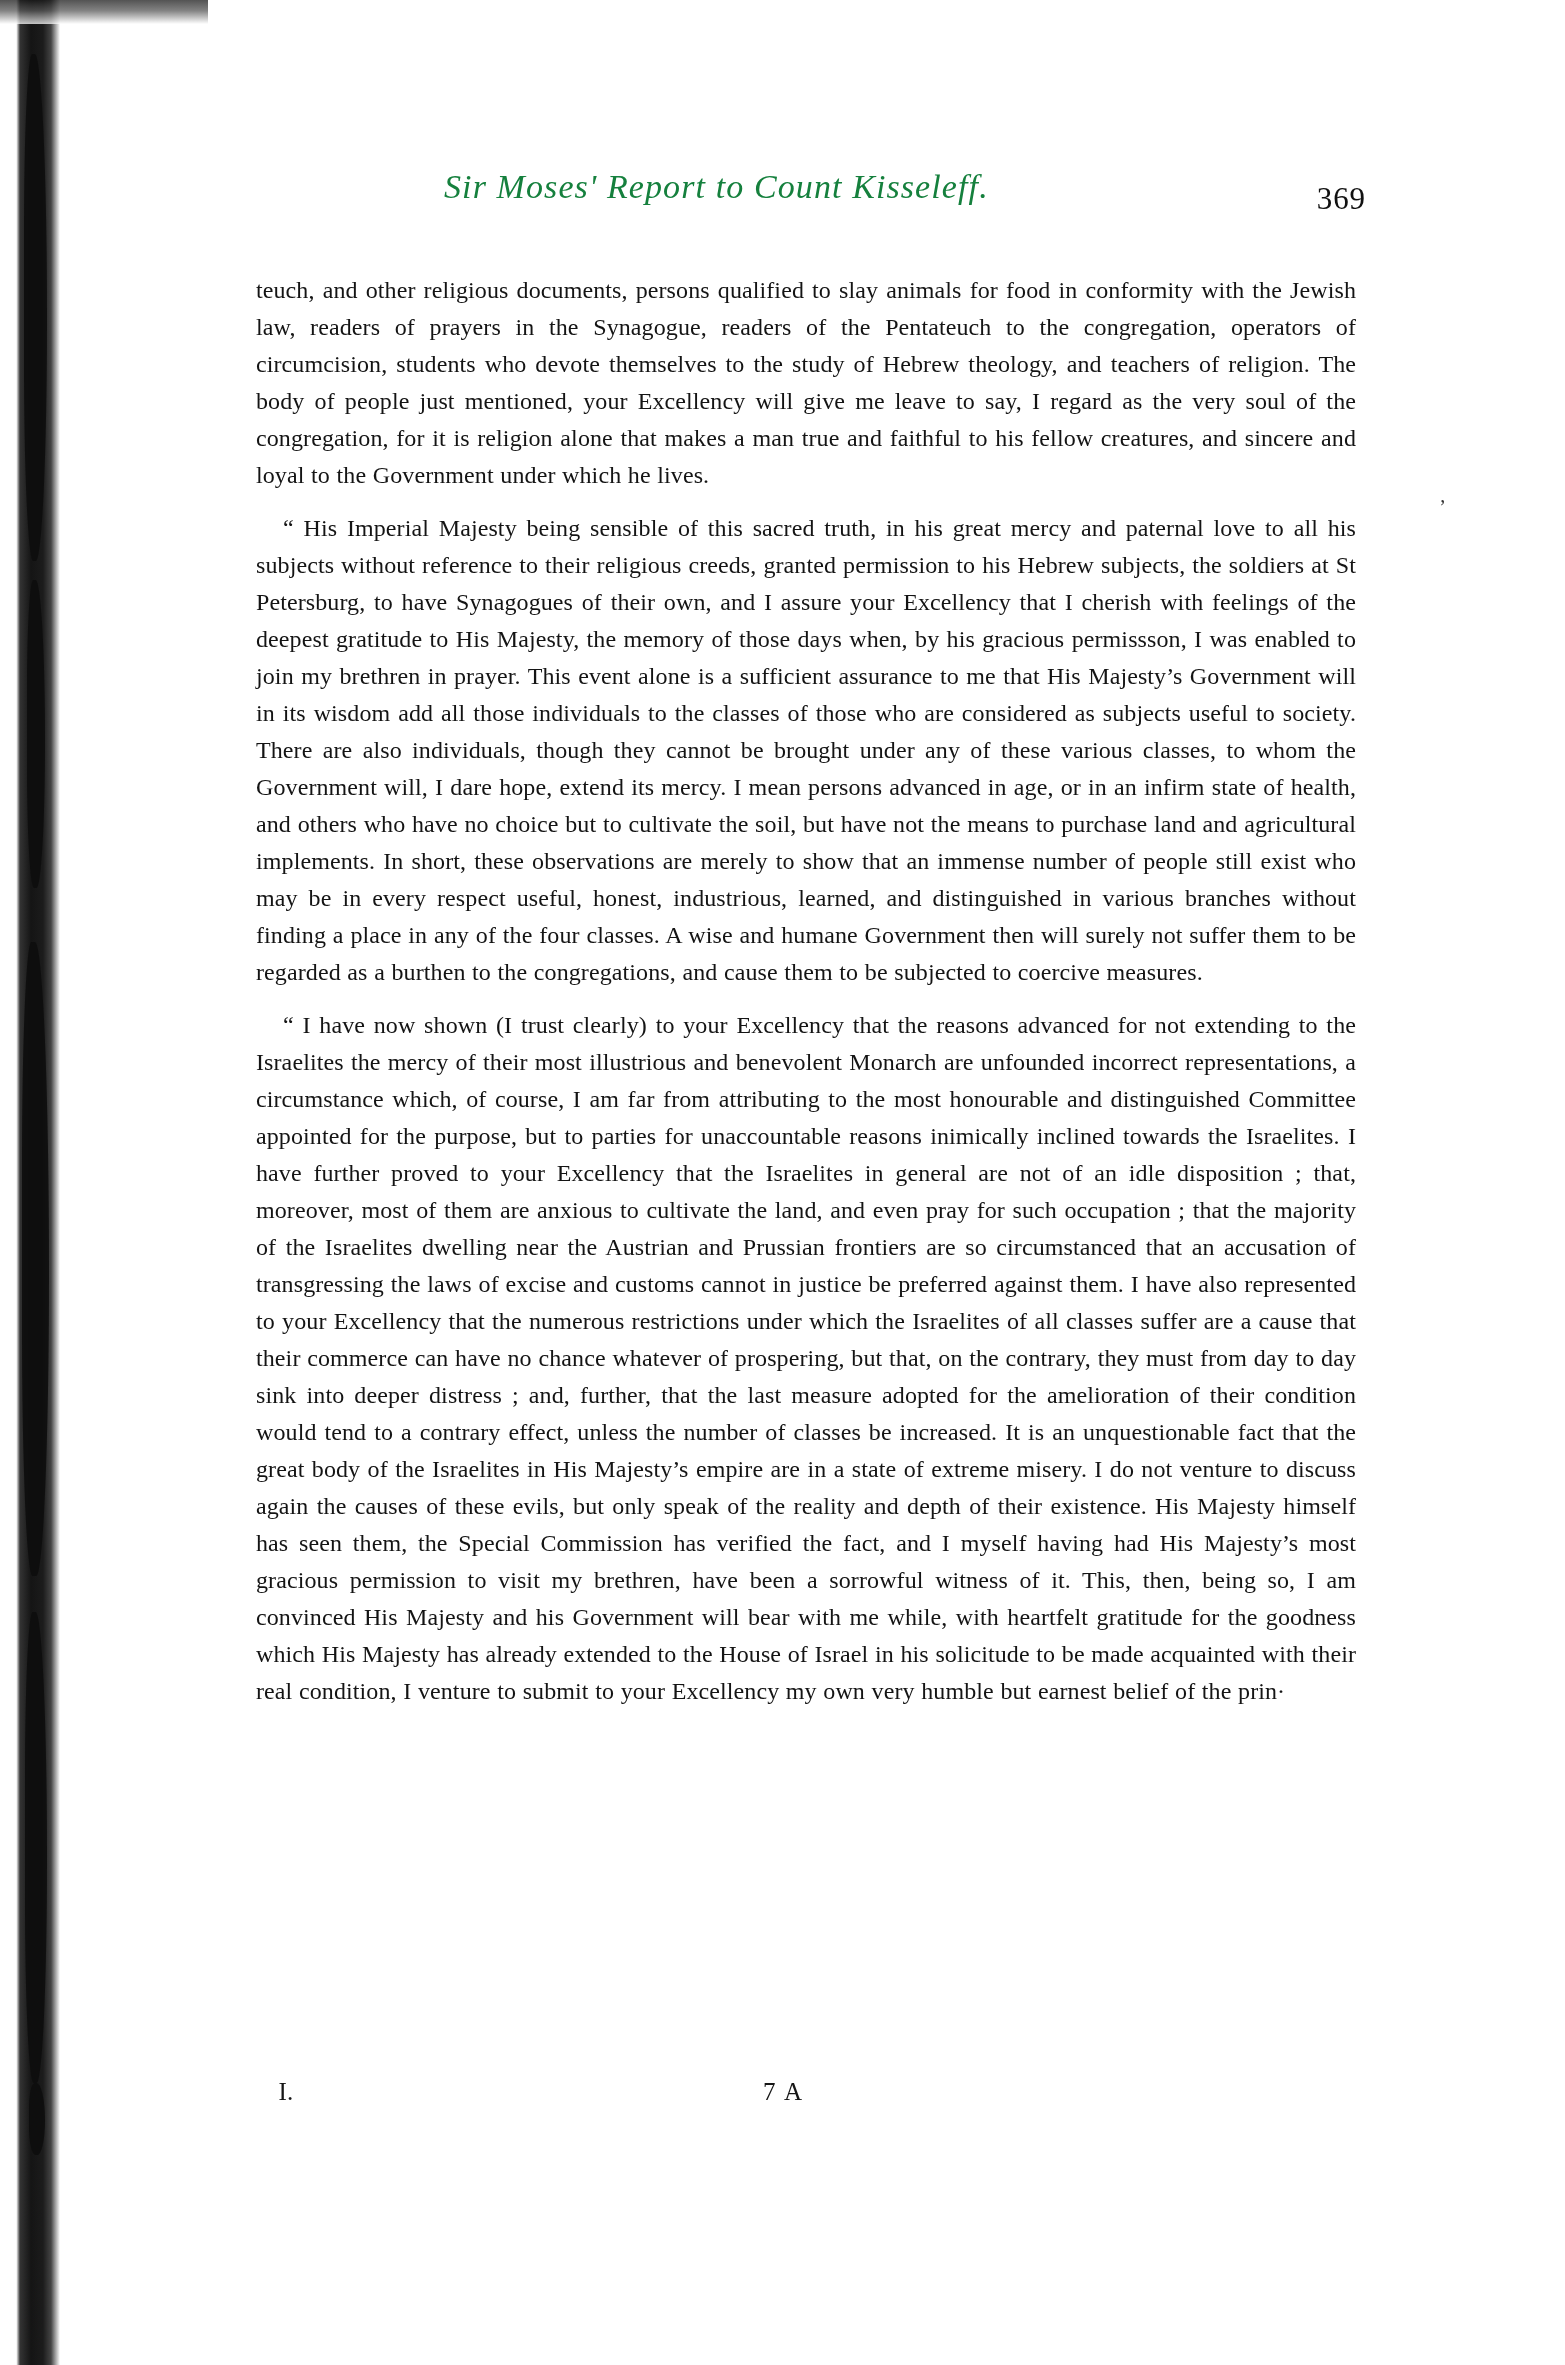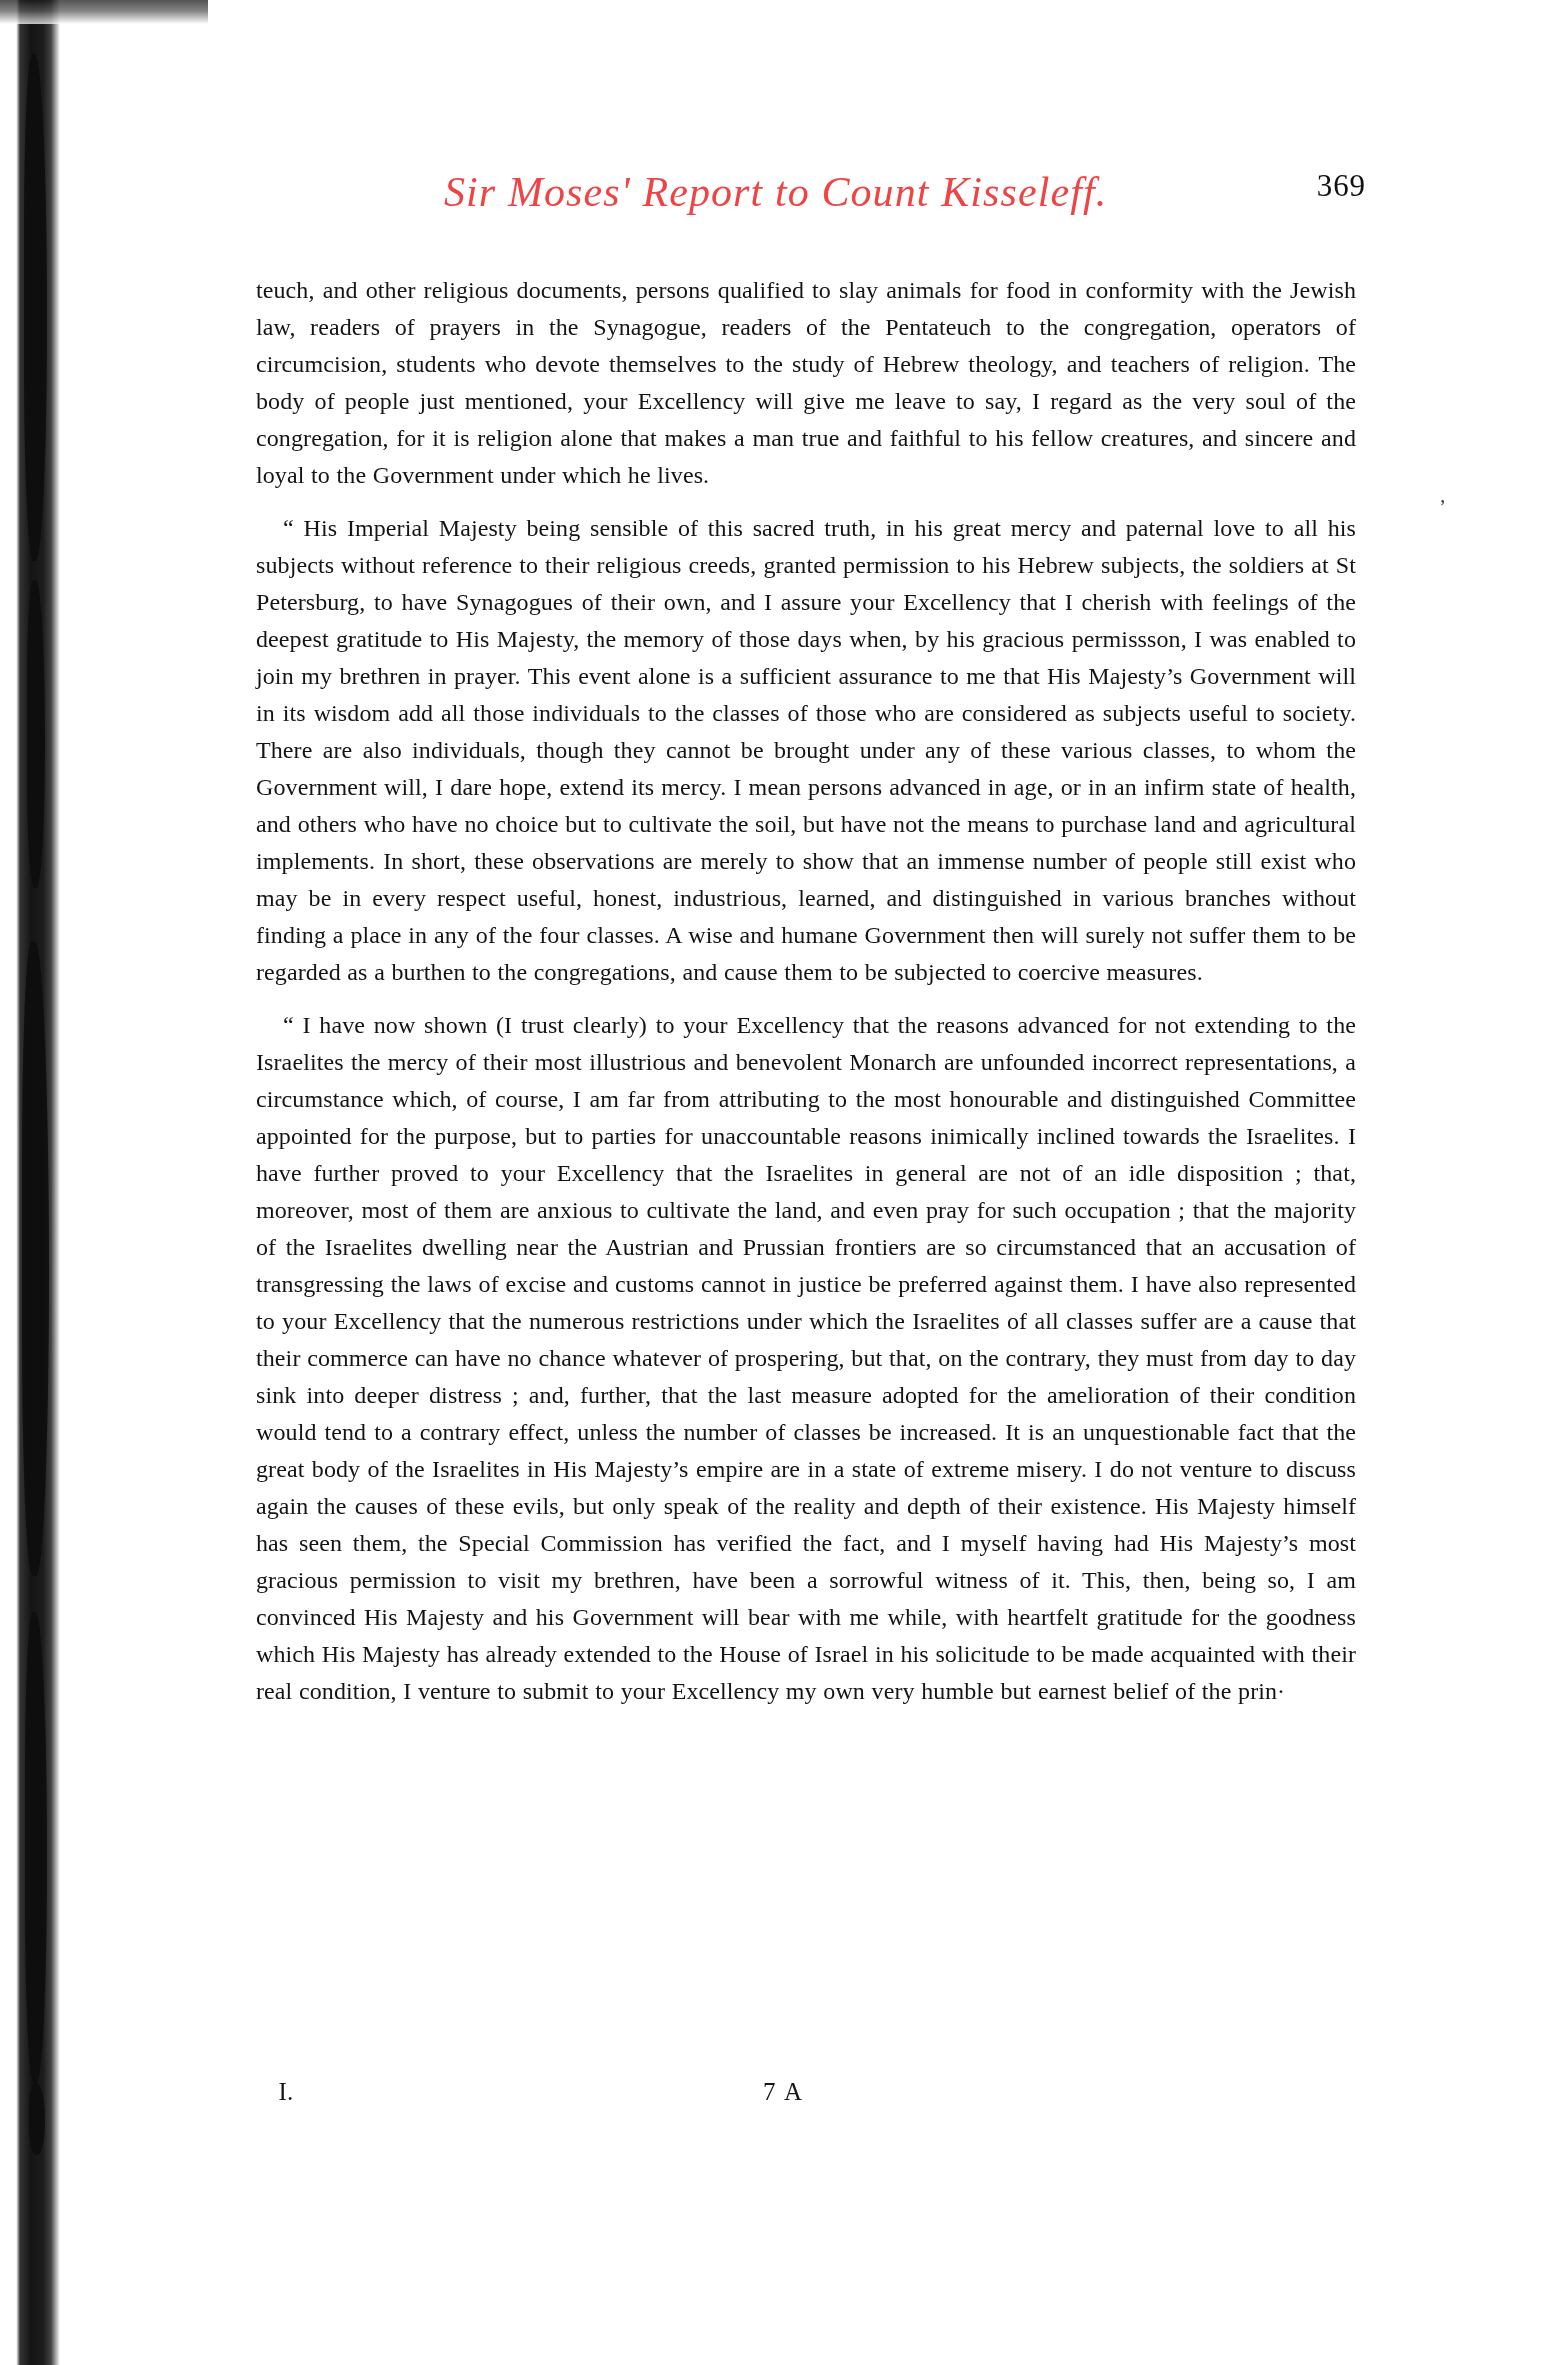--- a/index.html
+++ b/index.html
@@ -66,29 +66,29 @@
     top: 168px;
     width: 1168px;
     height: 54px;
   }
   .running-head .title {
     position: absolute;
     left: 190px;
     top: 0;
     font-family: "Liberation Serif", serif;
     font-style: italic;
-    font-size: 42px;
+    font-size: 34px;
     letter-spacing: 1.1px;
     white-space: nowrap;
-    color: #ef4444;
+    color: #15803d;
   }
   .running-head .folio {
     position: absolute;
     right: 56px;
-    top: 0;
+    top: 13px;
     font-family: "Liberation Serif", serif;
     font-size: 31px;
     letter-spacing: 0.9px;
     color: #111;
   }
 
   
   .textblock {
     position: absolute;
     left: 256px;

